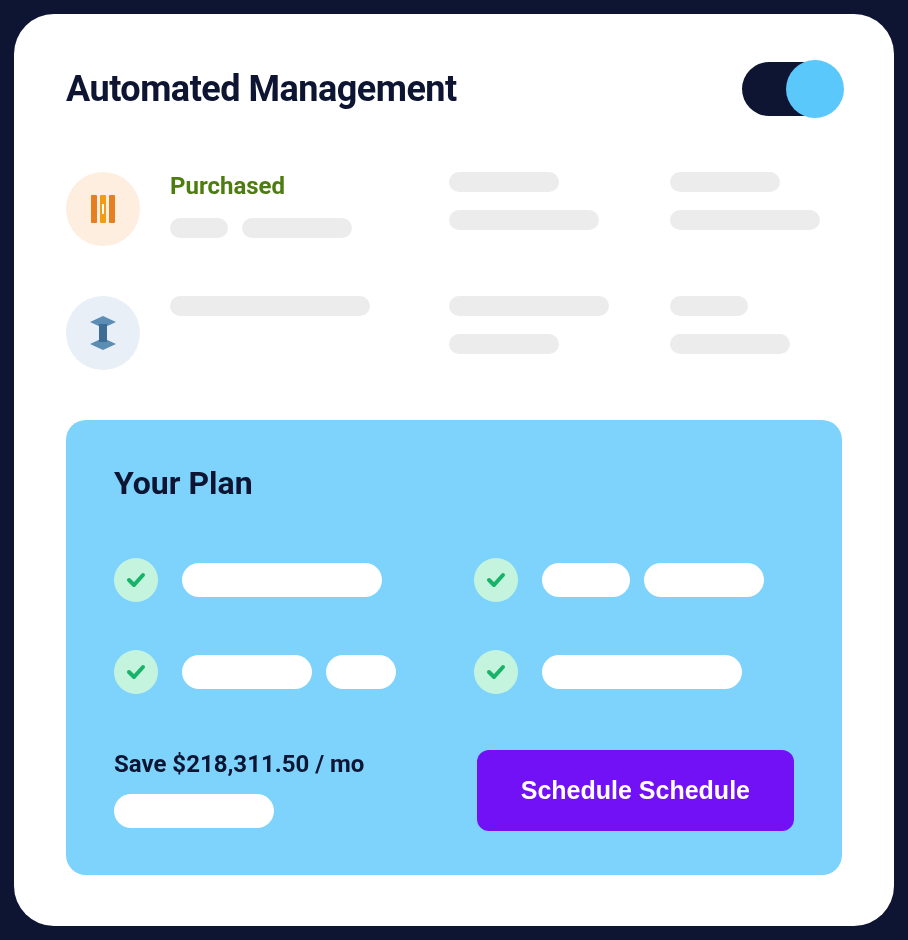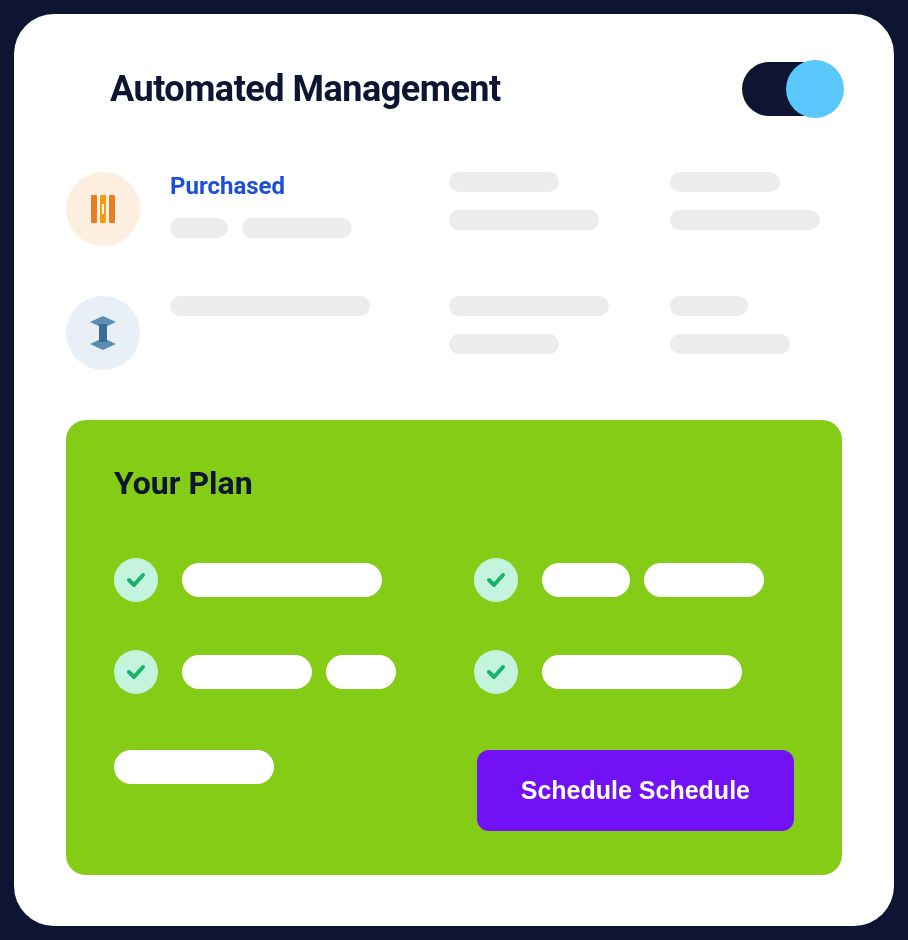--- a/index.html
+++ b/index.html
@@ -24,21 +24,20 @@
       width: 880px;
       height: 912px;
       padding: 48px 52px;
     }
     
     .header {
       display: flex;
       justify-content: space-between;
       align-items: center;
       margin-bottom: 56px;
-      margin-left: 44px;
     }
     
     .title {
       font-size: 36px;
       font-weight: 700;
       color: #0d1533;
       letter-spacing: -0.5px;
     }
     
     .toggle {
@@ -97,36 +96,36 @@
       gap: 18px;
     }
     
     .col-1 { flex: 1.2; }
     .col-2 { flex: 0.9; }
     .col-3 { flex: 0.9; }
     
     .row-label {
       font-size: 24px;
       font-weight: 700;
-      color: #1d4ed8;
+      color: #4d7c0f;
     }
     
     .skeleton {
       background: #ececec;
       border-radius: 10px;
       height: 20px;
     }
     
     .skeleton-row {
       display: flex;
       gap: 14px;
     }
     
     .plan-section {
-      background: #84cc16;
+      background: #7dd3fc;
       border-radius: 20px;
       padding: 44px 48px;
       margin-top: 20px;
     }
     
     .plan-title {
       font-size: 32px;
       font-weight: 700;
       color: #0d1533;
       margin-bottom: 56px;
@@ -306,19 +305,20 @@
           </svg>
         </div>
         <div class="feature-skeletons">
           <div class="skeleton-white" style="width: 200px;"></div>
         </div>
       </div>
     </div>
 
     <div class="plan-footer">
       <div class="savings">
+        <div class="savings-text">Save $218,311.50 / mo</div>
         <div class="skeleton-white" style="width: 160px; height: 34px;"></div>
       </div>
       <button class="cta-button">Schedule Schedule</button>
     </div>
   </div>
 
 </div>
 
 </body></html>

